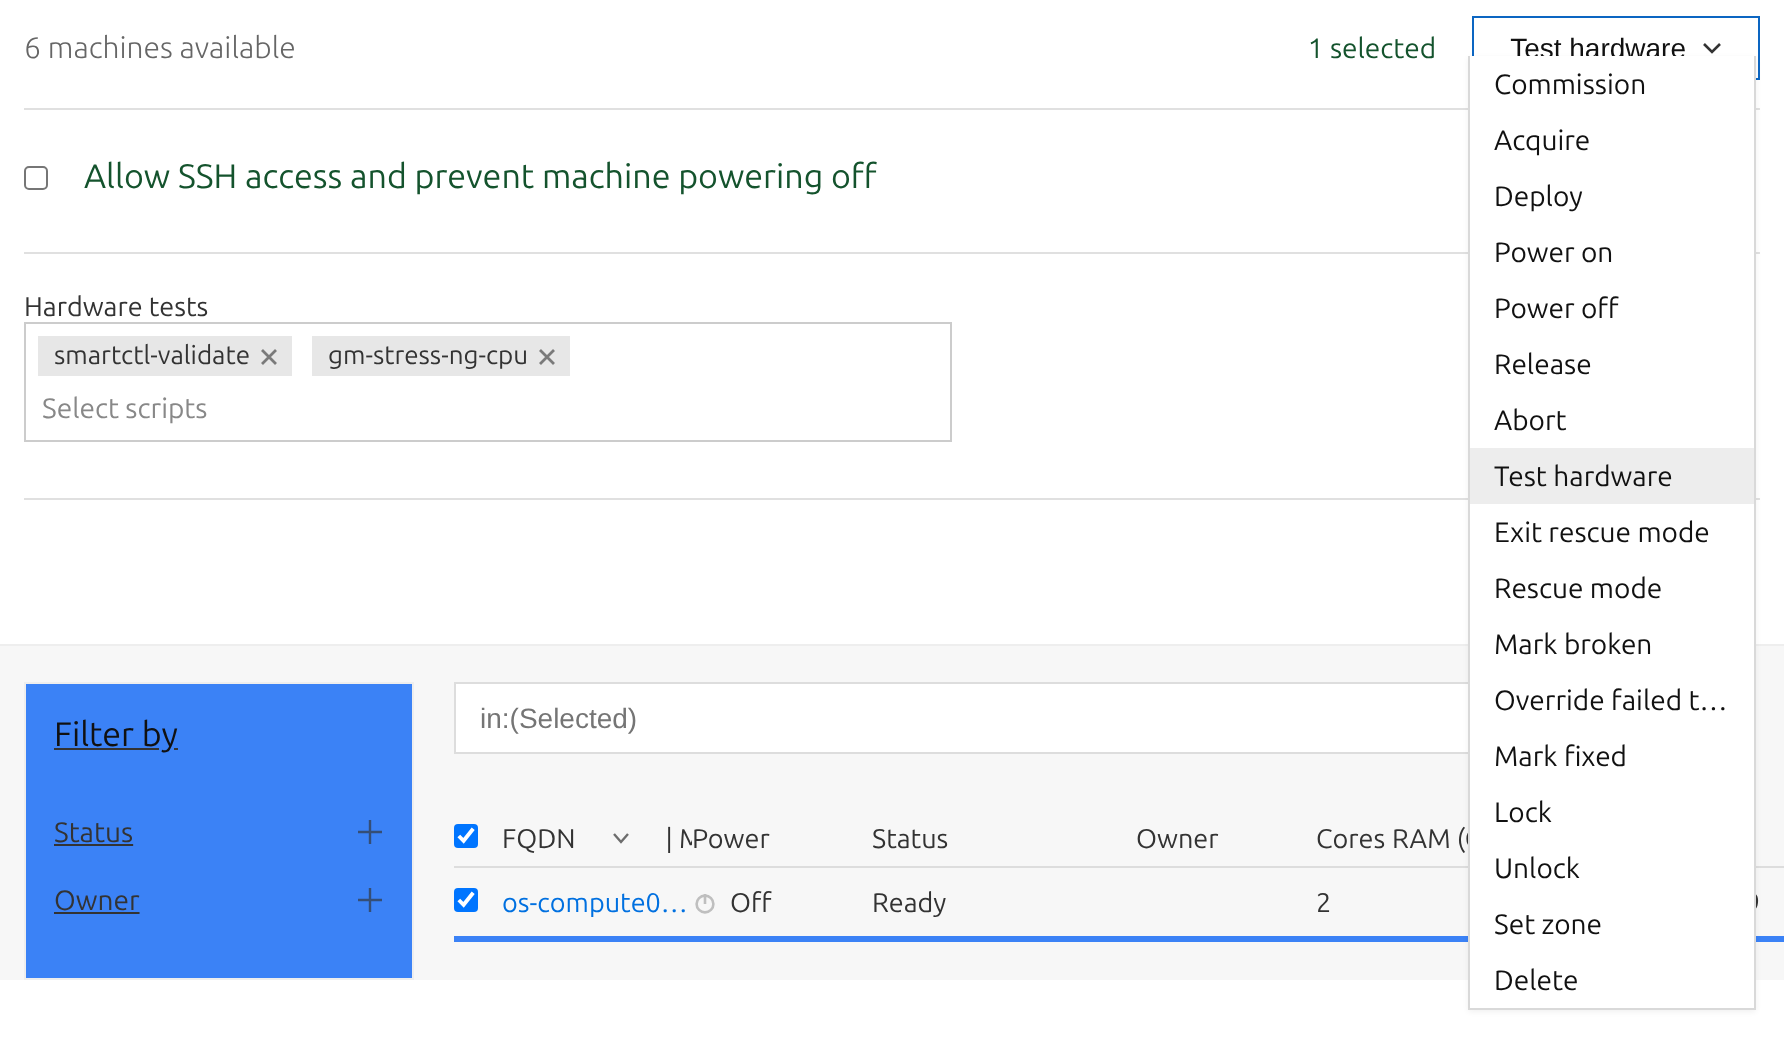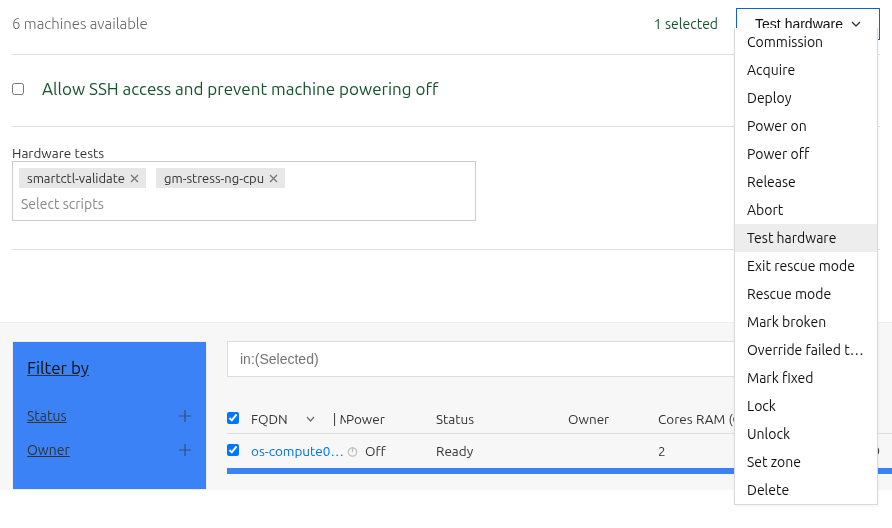--- a/index.html
+++ b/index.html
@@ -41,21 +41,21 @@
     
     .filter-panel { width: 195px; margin-left: 12px; background: #3b82f6; border: 1px solid #eee; padding: 16px 14px; text-decoration: underline; }
     .filter-title { font-size: 17px; font-weight: 400; margin-bottom: 22px; color: #111; }
     .filter-item { display: flex; justify-content: space-between; align-items: center; font-size: 14px; color: #333; padding: 9px 0; cursor: pointer; }
     .plus-icon svg { display: block; opacity: .65; }
     
     .table-area { flex: 1; padding: 0 0 0 20px; }
     .search-input { width: 644px; border: 1px solid #ddd; background: #fff; font-size: 14px; padding: 9px 12px; color: #888; margin-bottom: 28px; }
     
     .table-header { display: flex; align-items: center; font-size: 13.5px; color: #333; padding: 6px 0; border-bottom: 1px solid #ddd; }
-    .table-row { display: flex; align-items: center; font-size: 13.5px; color: #333; padding: 9px 0; border-bottom: 6px solid #3b82f6; }
+    .table-row { display: flex; align-items: center; font-size: 13.5px; color: #333; padding: 9px 0; border-bottom: 3px solid #3b82f6; }
     .col-check { width: 24px; }
     .col-check input { width: 12px; height: 12px; }
     .col-fqdn { width: 95px; white-space: nowrap; overflow: hidden; text-overflow: ellipsis; }
     .col-fqdn-header { width: 95px; display: flex; align-items: center; gap: 18px; white-space: nowrap; overflow: hidden; }
     .sort-icon svg { display: block; opacity: .7; }
     .col-power { width: 90px; display: flex; align-items: center; gap: 6px; }
     .power-icon svg { display: block; opacity: .5; }
     .col-status { width: 132px; }
     .col-owner { width: 90px; }
     .col-cores { width: 38px; }

